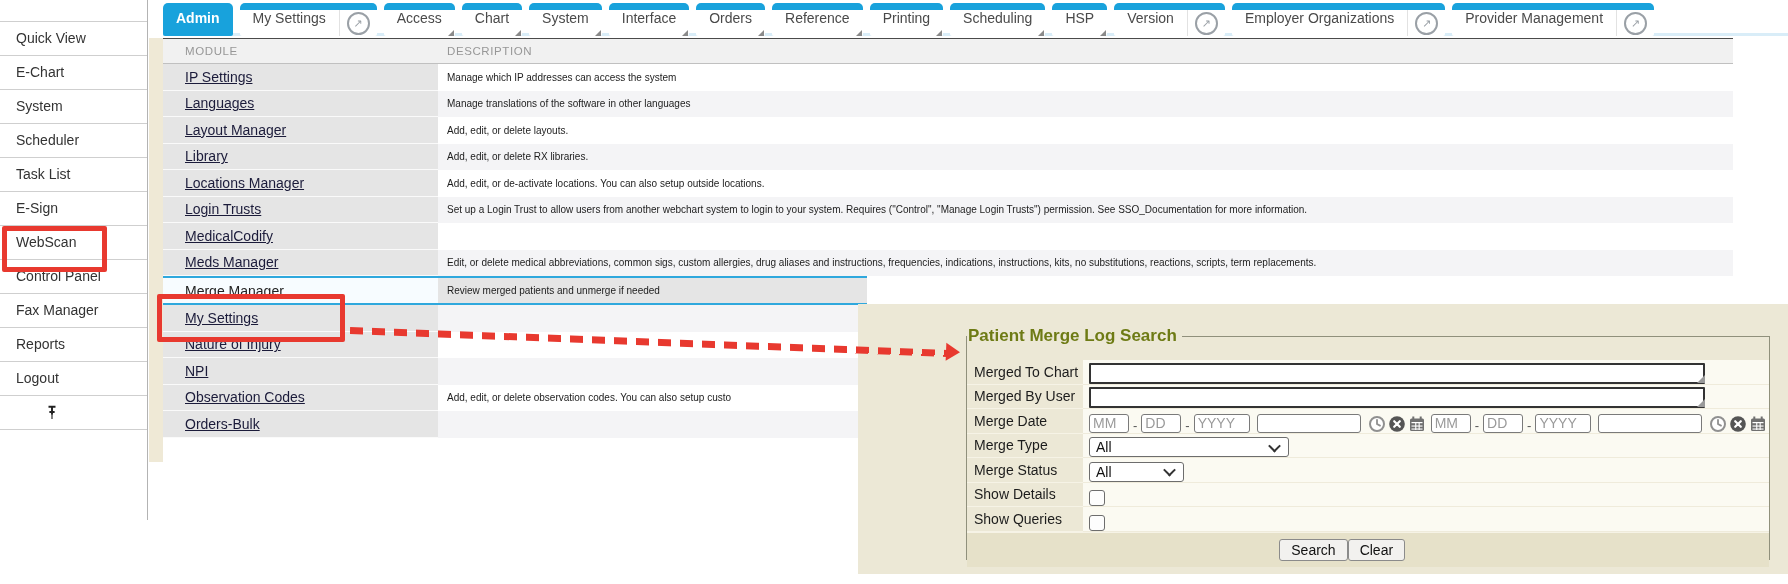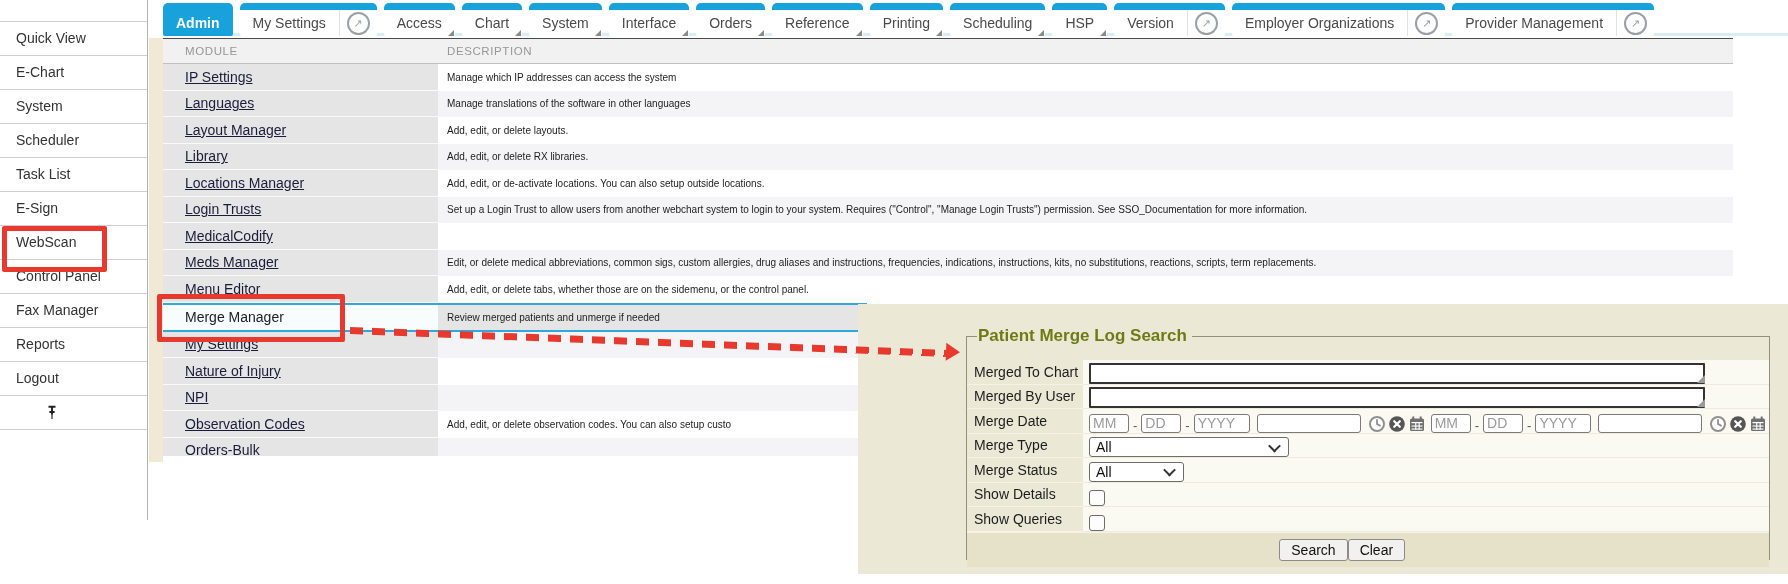--- a/index.html
+++ b/index.html
@@ -12,21 +12,21 @@
   .sb-spacer{height:21px;border-bottom:1px solid #cfcfcf;}
   .sb-item{height:33px;line-height:33px;padding-left:16px;font-size:14px;color:#333;
            border-bottom:1px solid #cfcfcf;cursor:pointer;white-space:nowrap;}
   .sb-pin{height:33px;border-bottom:1px solid #cfcfcf;display:flex;align-items:center;}
   .sb-pin svg{margin-left:45px;}
 
   
   .tabbar{position:absolute;left:163px;top:2px;display:flex;gap:7px;align-items:flex-end;height:34px;}
   .tab{display:flex;flex-direction:column;cursor:pointer;}
   .tab .cap{height:7px;background:#18a2dc;border-radius:5px 5px 0 0;}
-  .tab .body{position:relative;display:flex;align-items:center;height:26px;background:#fff;
+  .tab .body{position:relative;display:flex;align-items:flex-start;height:26px;background:#fff;
              font-size:14px;color:#4a4a4a;border-radius:0 0 2px 2px;}
   .tab .lbl{padding:0 13px;white-space:nowrap;}
   .tab.active .body{background:#18a2dc;color:#fff;font-weight:bold;}
   .tab.dd .body::after{content:"";position:absolute;right:1px;bottom:0;width:0;height:0;
              border-style:solid;border-width:0 0 6px 6px;
              border-color:transparent transparent #8a8a8a transparent;}
   .popout{display:flex;align-items:center;justify-content:center;align-self:stretch;
           border-left:1px solid #e2e2e2;padding:0 7px;cursor:pointer;}
   .popout .circ{width:19px;height:19px;border:2px solid #9aa0a6;border-radius:50%;
           color:#9aa0a6;font-size:11px;line-height:19px;text-align:center;display:block;}
@@ -61,21 +61,21 @@
       transform:rotate(2.2deg);transform-origin:left center;
       background:repeating-linear-gradient(90deg,#e8392f 0 13px,transparent 13px 22px);}
   .arrow-head{position:absolute;left:946px;top:343px;width:0;height:0;z-index:55;
       border-top:9px solid transparent;border-bottom:9px solid transparent;
       border-left:14px solid #e8392f;transform:rotate(2.2deg);}
 
   
   .panel{position:absolute;left:858px;top:304px;width:930px;height:270px;background:#ece8d6;z-index:30;}
   .panel fieldset{position:absolute;left:108px;top:22px;width:792px;height:234px;
       border:1px solid #90907c;padding:14px 0 0 0;margin:0;box-sizing:border-box;background:transparent;}
-  .panel legend{font-size:17px;font-weight:bold;color:#6e7b15;padding:0 5px 0 1px;margin-left:10px;}
+  .panel legend{font-size:17px;font-weight:bold;color:#6e7b15;padding:0 5px 0 1px;margin-left:0;}
   .frow{display:flex;height:24.5px;box-sizing:border-box;}
   .flabel{width:116px;box-sizing:border-box;padding-left:7px;background:#ece8d6;
       display:flex;align-items:center;font-size:14px;color:#1c1c1c;border-bottom:1px solid #f6f3e6;}
   .ffield{flex:1;display:flex;align-items:flex-end;background:#fbfaf2;
       border-bottom:1px solid #efebdb;padding-left:6px;gap:3px;}
   .bigin{position:relative;display:inline-block;}
   .bigin input{width:604px;height:17px;border:2px solid #333;border-radius:1px;background:#fff;
       font-size:13px;padding:0 4px;outline:none;}
   .grip{position:absolute;right:0;bottom:1px;width:0;height:0;
       border-left:8px solid transparent;border-bottom:8px solid #9a9a9a;}
@@ -272,26 +272,20 @@
             <a>MedicalCodify</a>
           </div>
         <div class="c-desc"></div>
       </div>
       <div class="mrow odd">
         <div class="c-mod">
             <a>Meds Manager</a>
           </div>
         <div class="c-desc">Edit, or delete medical abbreviations, common sigs, custom allergies, drug aliases and instructions, frequencies, indications, instructions, kits, no substitutions, reactions, scripts, term replacements.</div>
       </div>
-      <div class="mrow">
-        <div class="c-mod">
-            <a>Menu Editor</a>
-          </div>
-        <div class="c-desc">Add, edit, or delete tabs, whether those are on the sidemenu, or the control panel.</div>
-      </div>
       <div class="mrow hl">
         <div class="c-mod">
             <a>Merge Manager</a>
           </div>
         <div class="c-desc">Review merged patients and unmerge if needed</div>
       </div>
       <div class="mrow odd">
         <div class="c-mod">
             <a>My Settings</a>
           </div>

